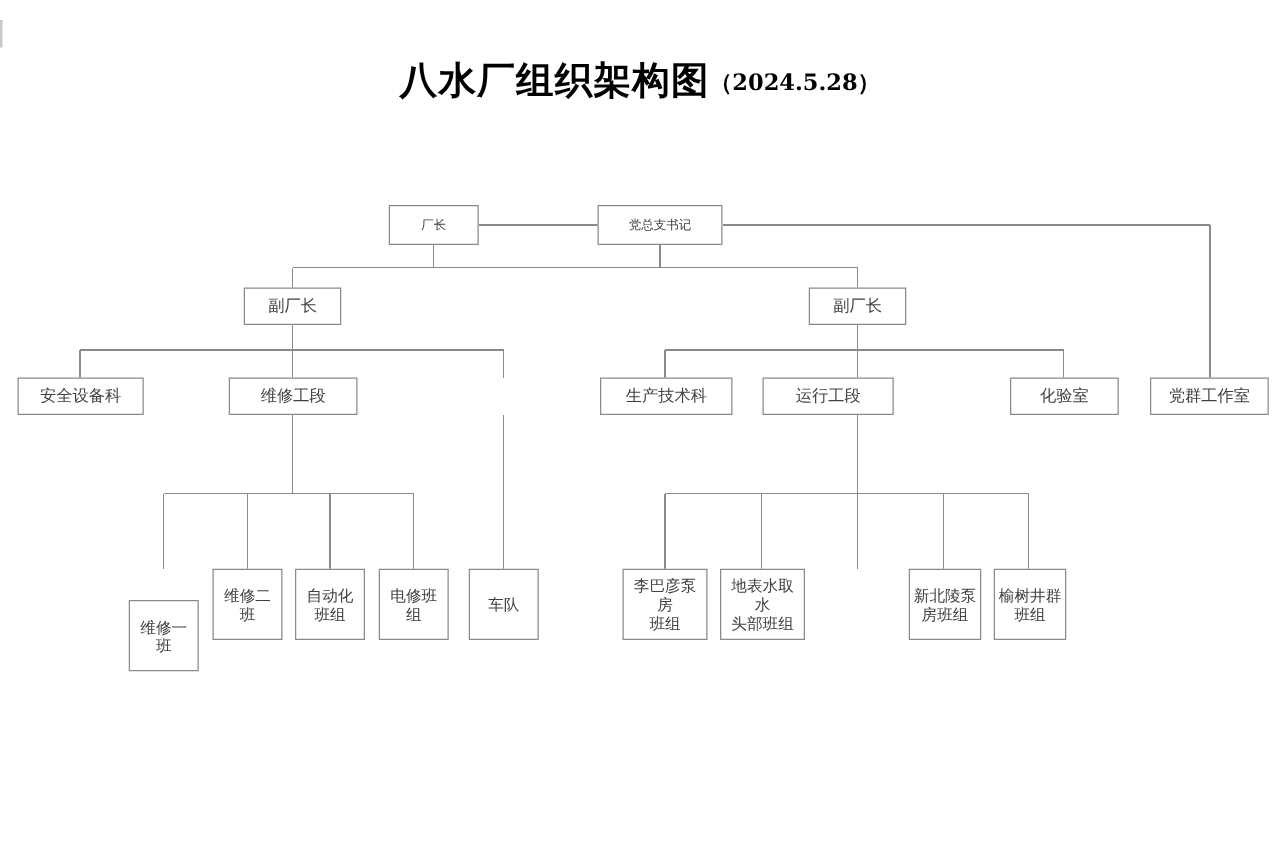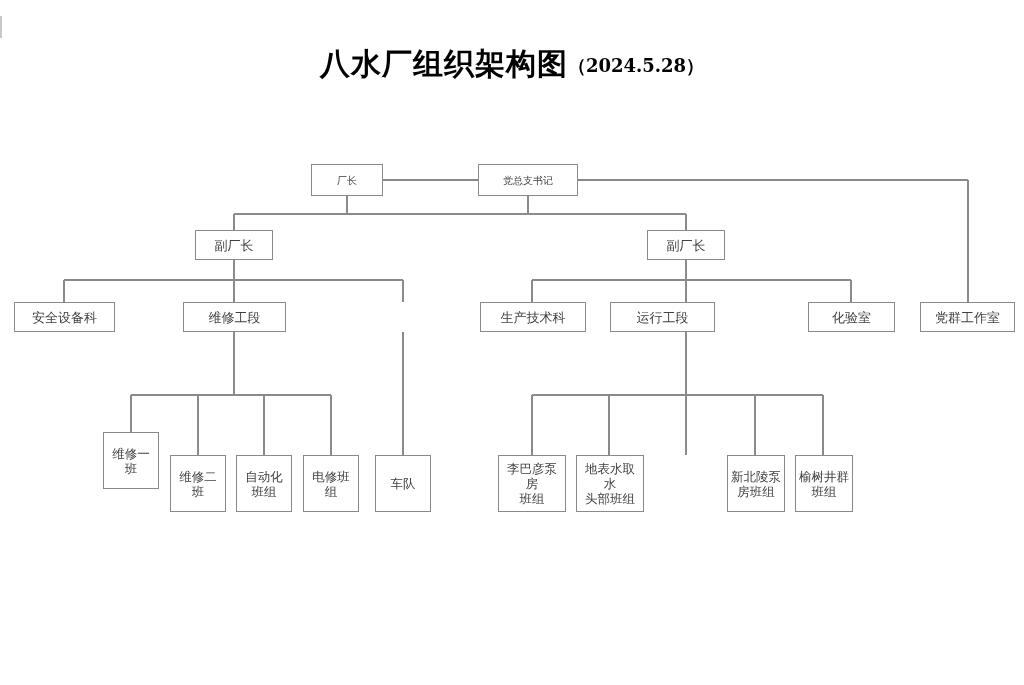--- a/index.html
+++ b/index.html
@@ -179,21 +179,21 @@
   <div class="node level-3" style="left:610px; top:302px; width:105px; height:30px;">
     <span class="node-label">运行工段</span>
   </div>
   <div class="node level-3" style="left:808px; top:302px; width:87px; height:30px;">
     <span class="node-label">化验室</span>
   </div>
   <div class="node level-3" style="left:920px; top:302px; width:95px; height:30px;">
     <span class="node-label">党群工作室</span>
   </div>
 
-  <div class="node level-4" style="left:103px; top:432px; width:56px; height:57px;">
+  <div class="node level-4" style="left:103px; top:480px; width:56px; height:57px;">
     <span class="node-label">维修一班</span>
   </div>
   <div class="node level-4" style="left:170px; top:455px; width:56px; height:57px;">
     <span class="node-label">维修二班</span>
   </div>
   <div class="node level-4" style="left:236px; top:455px; width:56px; height:57px;">
     <span class="node-label">自动化
 班组</span>
   </div>
   <div class="node level-4" style="left:303px; top:455px; width:56px; height:57px;">

